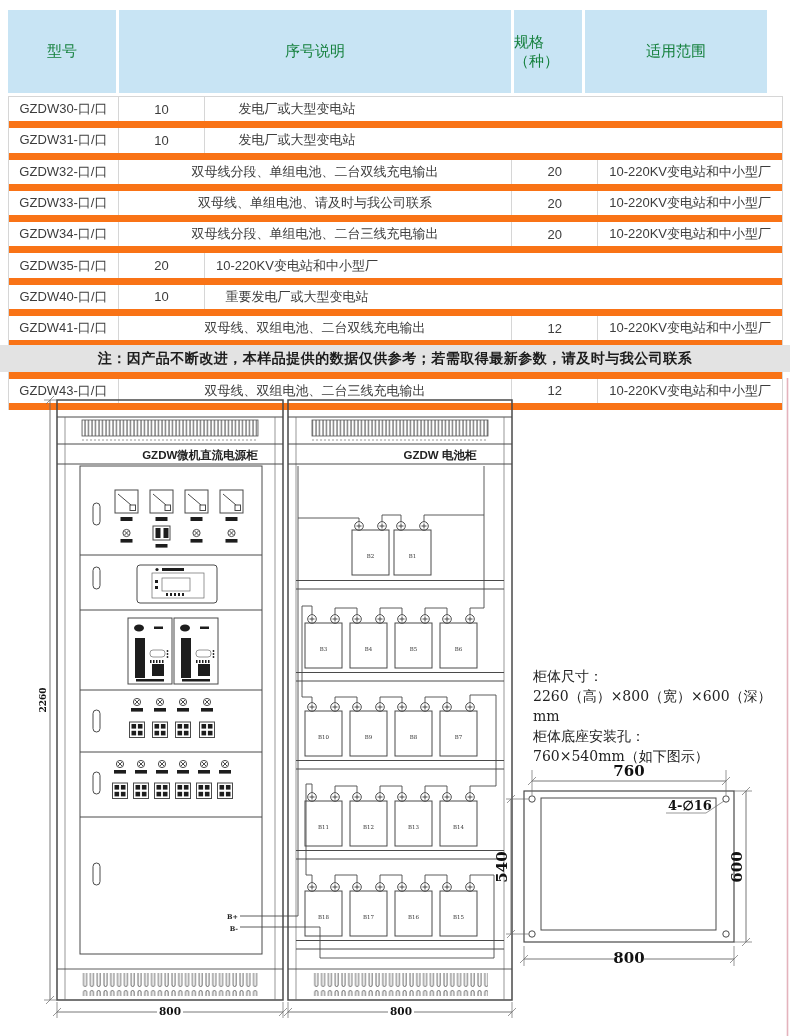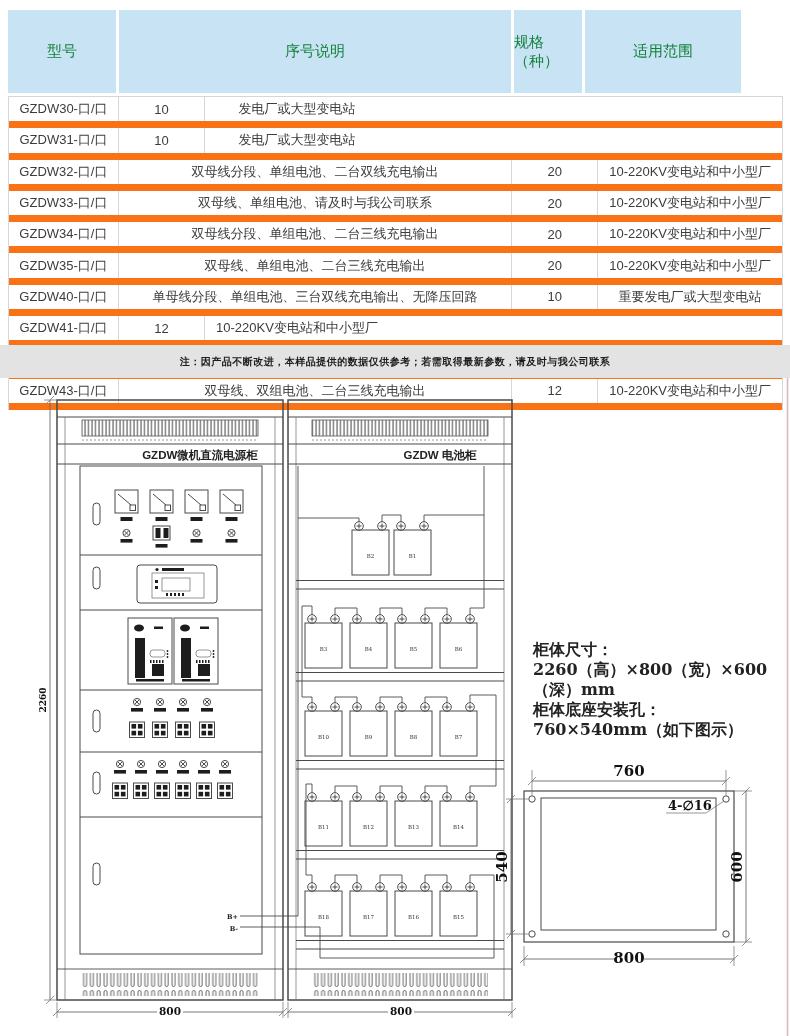--- a/index.html
+++ b/index.html
@@ -3,44 +3,44 @@
 <meta charset="utf-8">
 <style>
   html,body{margin:0;padding:0;background:#fff;}
   #page{position:relative;width:790px;height:1036px;background:#fff;overflow:hidden;
         font-family:"Liberation Sans",sans-serif;}
   
   #tbl{position:absolute;left:8px;top:10px;width:775px;}
   .thead{display:flex;gap:3px;height:83px;}
   .th{background:#c8e4f4;display:flex;align-items:center;justify-content:center;
       font-size:15px;color:#15803d;}
-  .th.c1{width:108px}.th.c2{width:392px}.th.c3{width:68px}.th.c4{width:156px}
+  .th.c1{width:108px}.th.c2{width:392px}.th.c3{width:68px}.th.c4{width:182px}
   .tbody{margin-top:3px;border:1px solid #d6d6d6;border-bottom:none;}
   .tr{display:flex;height:24.3px;border-bottom:7px solid #f97316;}
   .td{display:flex;align-items:center;justify-content:center;font-size:13px;color:#3c3c3c;
       border-right:1px solid #d6d6d6;white-space:nowrap;overflow:hidden;}
   .td.c1{width:109px}.td.c2{width:393px}.td.c3{width:85px}.td.c4{width:184px;border-right:none}
   
-  #note{position:absolute;left:0;top:345px;width:790px;height:33px;background:#e3e3e3;
+  #note{position:absolute;left:0;top:345px;width:790px;height:27px;background:#e3e3e3;
         display:flex;align-items:center;justify-content:center;
-        font-size:10px;font-weight:bold;color:#1c1c1c;letter-spacing:.5px;}
+        font-size:14px;font-weight:bold;color:#1c1c1c;letter-spacing:.5px;}
   
   #draw{position:absolute;left:0;top:376px;}
   .ln{stroke:#4a4a4a;fill:none;stroke-width:1;}
   .thin{stroke:#6a6a6a;stroke-width:.7;fill:none;}
   .wire{stroke:#4a4a4a;stroke-width:.9;fill:none;}
   .fl{fill:#1d1d1d;stroke:none;}
   .t11b{font:bold 11.5px "Liberation Sans",sans-serif;fill:#222;text-anchor:middle;}
   .dim{font:bold 15px "DejaVu Serif",serif;fill:#111;text-anchor:middle;}
   .dimS{font:bold 10.5px "DejaVu Serif",serif;fill:#111;text-anchor:middle;}
   .dim22{font:bold 9px "DejaVu Serif",serif;fill:#111;text-anchor:middle;}
   .batL{font:5.5px "DejaVu Serif",serif;fill:#333;text-anchor:middle;}
   .term{font:bold 6.5px "DejaVu Serif",serif;fill:#222;text-anchor:end;}
-  #spec-text{position:absolute;left:533px;top:640px;width:240px;
-             font-family:"DejaVu Serif",serif;font-weight:bold;font-size:16px;
+  #spec-text{position:absolute;left:533px;top:666px;width:240px;
+             font-family:"DejaVu Serif",serif;font-weight:normal;font-size:14px;
              line-height:20px;color:#222;}
   #spec-text span{display:block;}
 </style>
 </head>
 <body>
 
 <div id="page">
 
   <div id="tbl">
     <div class="thead">
@@ -73,32 +73,31 @@
         <div class="td c4">10-220KV变电站和中小型厂</div>
       </div>
       <div class="tr">
         <div class="td c1">GZDW34-口/口</div>
         <div class="td c2">双母线分段、单组电池、二台三线充电输出</div>
         <div class="td c3">20</div>
         <div class="td c4">10-220KV变电站和中小型厂</div>
       </div>
       <div class="tr">
         <div class="td c1">GZDW35-口/口</div>
-        <div class="td c2">双母线、单组电池、二台三线充电输出</div>
         <div class="td c3">20</div>
         <div class="td c4">10-220KV变电站和中小型厂</div>
       </div>
       <div class="tr">
         <div class="td c1">GZDW40-口/口</div>
-        <div class="td c2">单母线分段、单组电池、三台双线充电输出、无降压回路</div>
         <div class="td c3">10</div>
         <div class="td c4">重要发电厂或大型变电站</div>
       </div>
       <div class="tr">
         <div class="td c1">GZDW41-口/口</div>
+        <div class="td c2">双母线、双组电池、二台双线充电输出</div>
         <div class="td c3">12</div>
         <div class="td c4">10-220KV变电站和中小型厂</div>
       </div>
       <div class="tr">
         <div class="td c1">GZDW42-口/口</div>
         <div class="td c3">10</div>
         <div class="td c4">重要发电厂或大型变电站</div>
       </div>
       <div class="tr">
         <div class="td c1">GZDW43-口/口</div>

